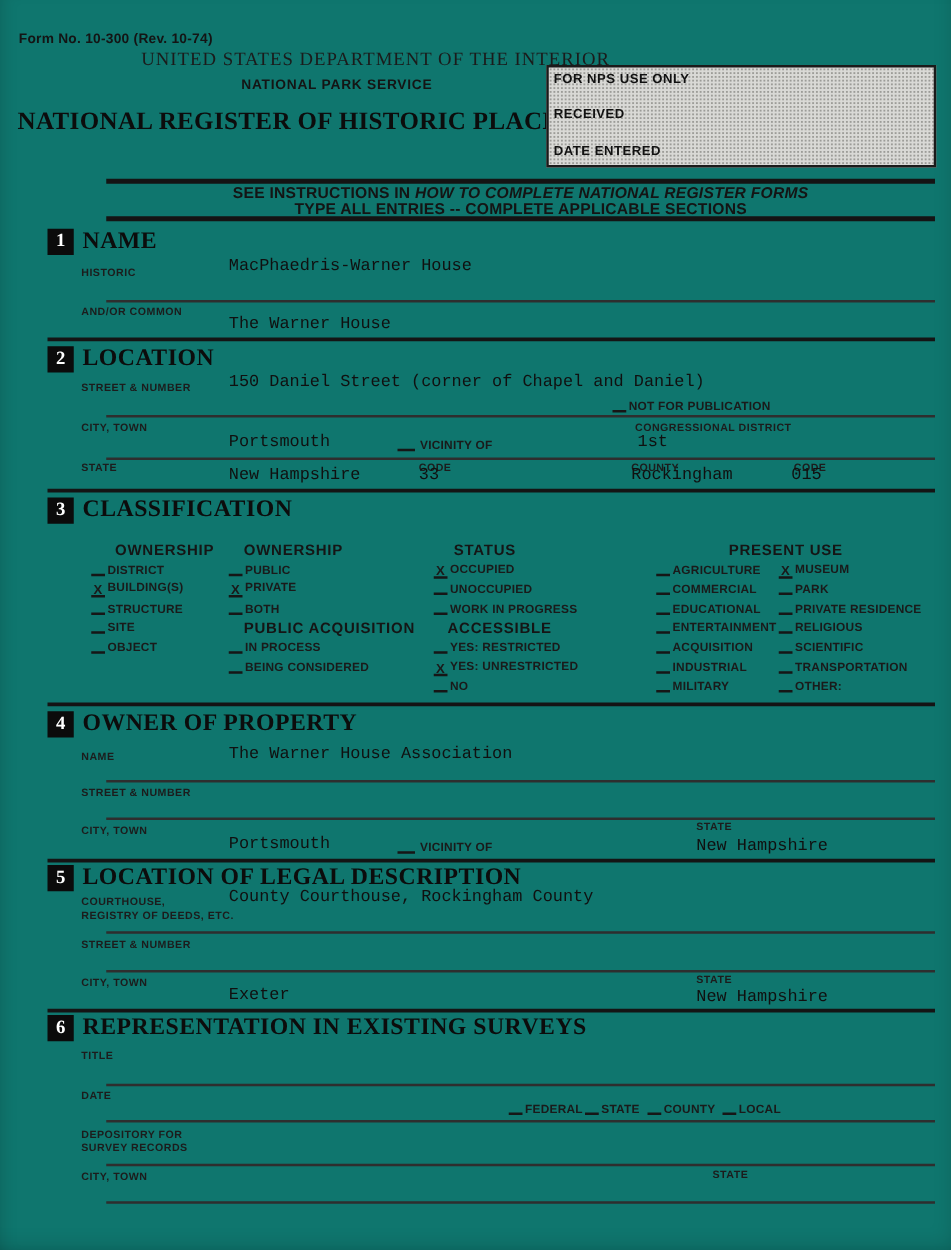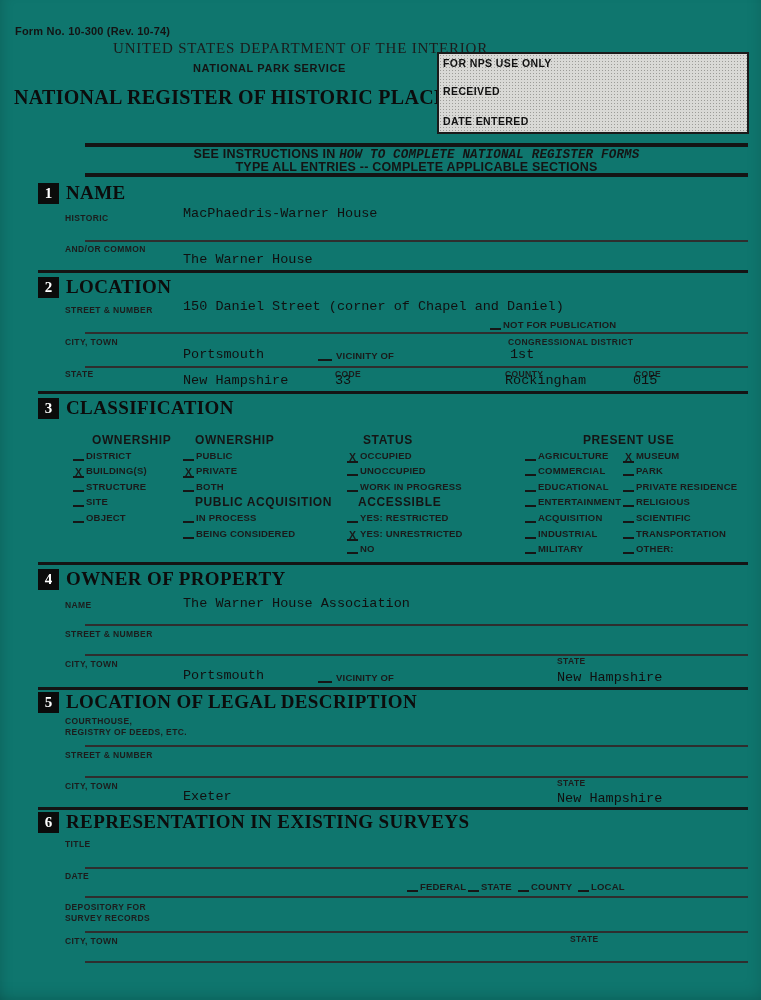--- a/index.html
+++ b/index.html
@@ -6,21 +6,21 @@
   .page{position:relative;width:761px;height:1000px;background:#0f766e;color:#141414;
         font-family:"Liberation Sans",sans-serif;overflow:hidden;
         box-shadow:inset 10px 0 14px -10px rgba(0,0,0,.18), inset -8px -12px 18px -12px rgba(0,0,0,.22);}
   .abs{position:absolute;white-space:nowrap;}
   
   .formno{font-size:11px;font-weight:bold;letter-spacing:.2px;}
   .dept{font-family:"Liberation Serif","DejaVu Serif",serif;font-size:15px;letter-spacing:.8px;color:#1b1b1b;}
   .agency{font-size:11px;font-weight:bold;letter-spacing:.6px;padding-left:43px;}
   .bigtitle{font-family:"Liberation Serif","DejaVu Serif",serif;font-weight:bold;font-size:20px;letter-spacing:.3px;color:#0c0c0c;}
   .instr{font-size:12.5px;font-weight:bold;letter-spacing:.2px;text-align:center;width:663px;}
-  .instr .it{font-style:italic;font-family:Liberation Mono, monospace;}
+  .instr .it{font-style:italic;}
   .secrow{display:flex;align-items:center;gap:7px;}
   .secnum{display:inline-block;width:21px;height:21px;background:#0b0b0b;color:#ffffff;text-align:center;
           font:bold 15px/21px "Liberation Serif","DejaVu Serif",serif;}
   .sechead{font-family:"Liberation Serif","DejaVu Serif",serif;font-weight:bold;font-size:19px;letter-spacing:.4px;color:#0c0c0c;}
   .lbl{font-size:8.5px;font-weight:bold;letter-spacing:.4px;color:#1c1c1c;}
   .val{font-family:"Liberation Mono","DejaVu Sans Mono",monospace;font-size:13.5px;color:#101010;}
   .colhead{font-size:12px;font-weight:bold;letter-spacing:.6px;color:#151515;}
   .chk{font-size:9.5px;font-weight:bold;letter-spacing:.2px;color:#1a1a1a;}
   .mk{display:inline-block;min-width:11px;height:9px;border-bottom:2px solid #161616;
       font:bold 10.5px/11px "Liberation Sans",sans-serif;text-align:center;vertical-align:-2px;margin-right:2px;overflow:visible;}
@@ -154,20 +154,21 @@
   <span class="abs chk" style="left:318px;top:672px"><span class="mk wide"></span><span>VICINITY OF</span></span>
   <span class="abs val" style="left:557px;top:670px">New Hampshire</span>
   <div class="abs rule-h" style="left:38px;top:687px;width:710px"></div>
 
   <div class="abs secrow" style="left:38px;top:691px">
     <span class="secnum">5</span>
     <span class="sechead">LOCATION OF LEGAL DESCRIPTION</span>
   </div>
   <span class="abs lbl" style="left:65px;top:716px">COURTHOUSE,</span>
   <span class="abs lbl" style="left:65px;top:727px">REGISTRY OF DEEDS, ETC.</span>
+  <span class="abs val" style="left:183px;top:711px">County Courthouse, Rockingham County</span>
   <div class="abs rule-t" style="left:85px;top:745px;width:663px"></div>
   <span class="abs lbl" style="left:65px;top:750px">STREET &amp; NUMBER</span>
   <div class="abs rule-t" style="left:85px;top:776px;width:663px"></div>
   <span class="abs lbl" style="left:65px;top:781px">CITY, TOWN</span>
   <span class="abs lbl" style="left:557px;top:778px">STATE</span>
   <span class="abs val" style="left:183px;top:789px">Exeter</span>
   <span class="abs val" style="left:557px;top:791px">New Hampshire</span>
   <div class="abs rule-h" style="left:38px;top:807px;width:710px"></div>
 
   <div class="abs secrow" style="left:38px;top:811px">

